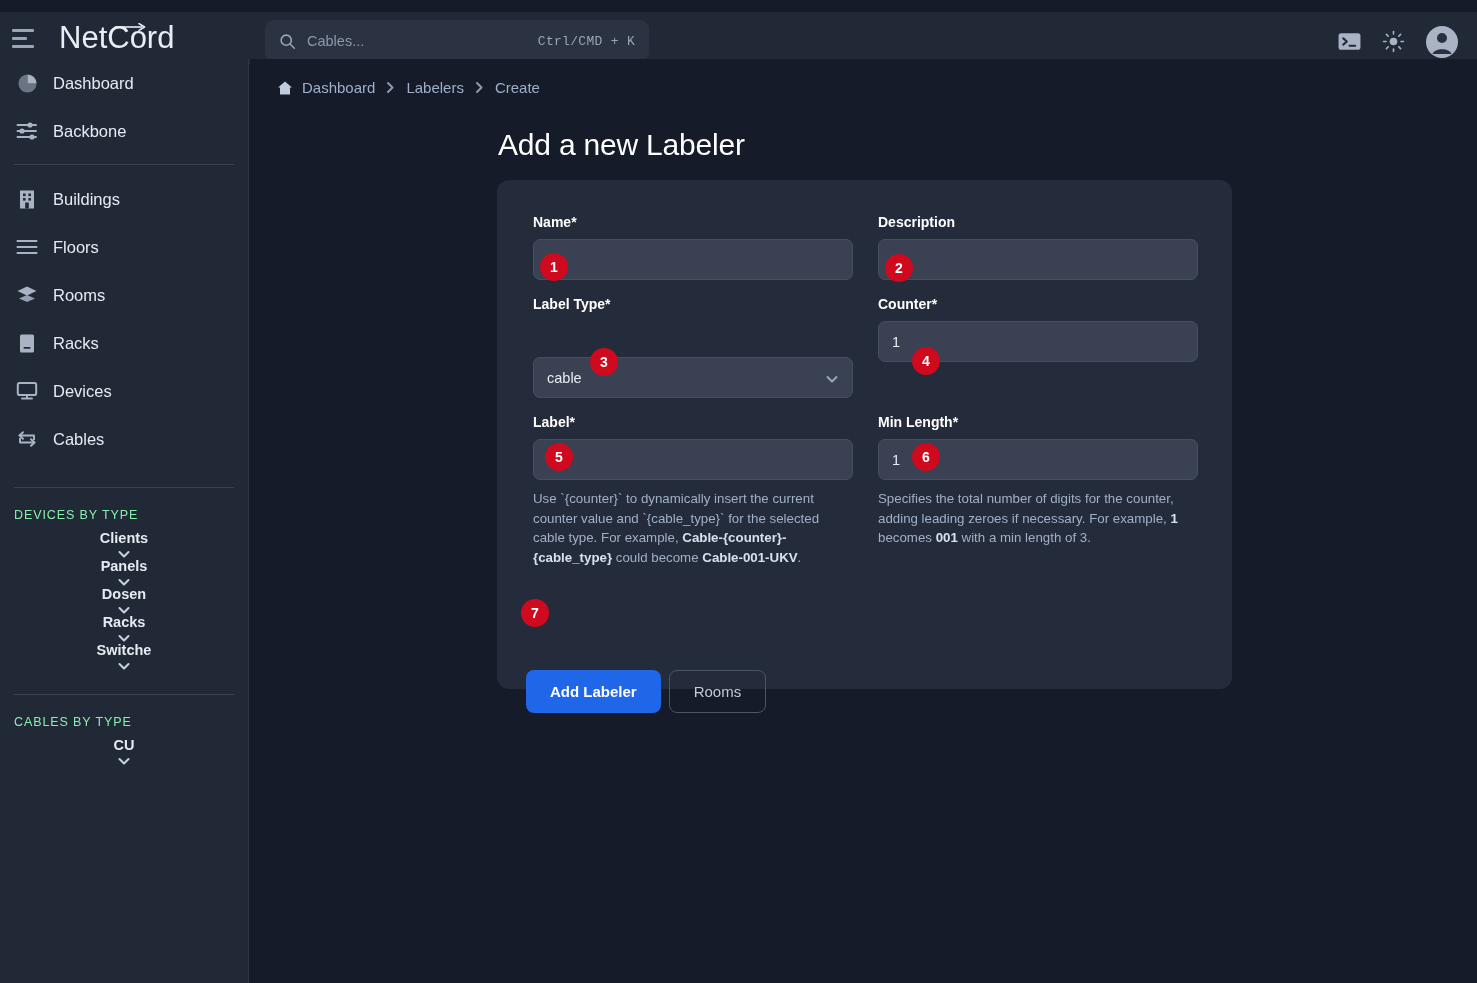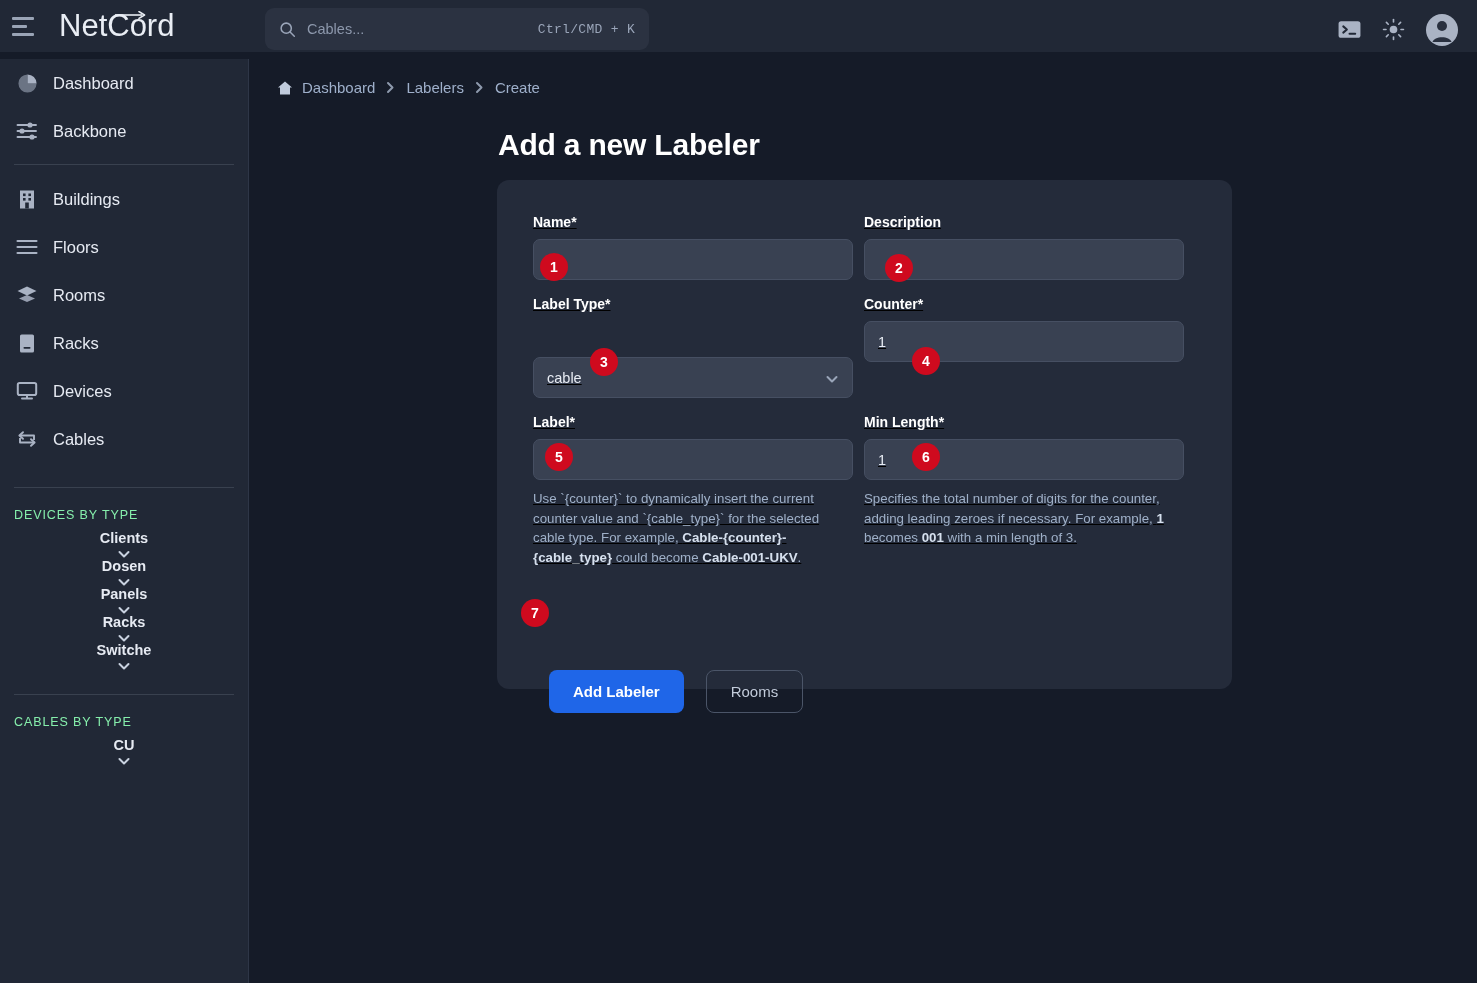--- a/index.html
+++ b/index.html
@@ -8,21 +8,21 @@
     width: 1477px;
     height: 983px;
     background: #151b28;
     font-family: "Liberation Sans", sans-serif;
     overflow: hidden;
   }
 
   
   #topbar {
     position: absolute;
-    top: 0; left: 0;
+    top: 12px; left: 0;
     width: 1477px; height: 52px;
     background: #212836;
     display: flex;
     align-items: center;
   }
   #hamburger {
     width: 26px; height: 22px;
     margin-left: 12px; margin-right: 10px;
     display: flex; flex-direction: column;
     justify-content: center; gap: 5px;
@@ -125,38 +125,37 @@
     font-size: 15px;
     gap: 9px;
   }
   #breadcrumb .crumb { color:#9fb0cb; cursor:pointer; }
   #breadcrumb .crumb.last { color:#9fb0cb; cursor:default; }
   #breadcrumb .sep { display:flex; align-items:center; }
 
   #pagetitle {
     margin: 32px 0 0 248px;
     font-size: 30px;
-    font-weight: bold;
+    font-weight: normal;
     color: #ffffff;
     letter-spacing: -0.2px;
   }
 
   #card {
     position: absolute;
     left: 247px; top: 121px;
     width: 735px; height: 509px;
     background: #242b3a;
     border-radius: 12px;
   }
   .formgrid {
     display: grid;
     grid-template-columns: 320px 320px;
-    column-gap: 11px;
+    column-gap: 25px;
     padding: 34px 36px 0 36px;
-    text-decoration: underline;
   }
   .field { margin-bottom: 2px; }
   .flabel {
     color: #ffffff;
     font-size: 14px;
     font-weight: bold;
     margin-bottom: 9px;
     display: block;
   }
   .finput {
@@ -191,22 +190,22 @@
     color: #9fb0c8;
     font-size: 13.3px;
     line-height: 19.5px;
     margin-top: 9px;
     width: 320px;
   }
   .helptext b { color: #d6e0ee; font-weight: bold; }
 
   .btnrow {
     position: absolute;
-    left: 52px; top: 490px;
-    display: flex; gap: 22px;
+    left: 29px; top: 490px;
+    display: flex; gap: 8px;
     align-items: center;
   }
   .btn-primary {
     height: 43px;
     background: #1f66e8;
     color: #ffffff;
     border: none;
     border-radius: 8px;
     font-size: 15px;
     font-weight: bold;
@@ -410,27 +409,27 @@
 
   <div class="sectionhdr">DEVICES BY TYPE</div>
 
   <div class="collitem">
     <span class="lbl">Clients</span>
     <svg class="chev" viewBox="0 0 16 16">
         <path d="M3.5 6 L8 10.5 L12.5 6" stroke="#c9d2e0" stroke-width="2" fill="none" stroke-linecap="round" stroke-linejoin="round"></path>
       </svg>
   </div>
   <div class="collitem">
-    <span class="lbl">Dosen</span>
+    <span class="lbl">Panels</span>
     <svg class="chev" viewBox="0 0 16 16">
         <path d="M3.5 6 L8 10.5 L12.5 6" stroke="#c9d2e0" stroke-width="2" fill="none" stroke-linecap="round" stroke-linejoin="round"></path>
       </svg>
   </div>
   <div class="collitem">
-    <span class="lbl">Panels</span>
+    <span class="lbl">Dosen</span>
     <svg class="chev" viewBox="0 0 16 16">
         <path d="M3.5 6 L8 10.5 L12.5 6" stroke="#c9d2e0" stroke-width="2" fill="none" stroke-linecap="round" stroke-linejoin="round"></path>
       </svg>
   </div>
   <div class="collitem">
     <span class="lbl">Racks</span>
     <svg class="chev" viewBox="0 0 16 16">
         <path d="M3.5 6 L8 10.5 L12.5 6" stroke="#c9d2e0" stroke-width="2" fill="none" stroke-linecap="round" stroke-linejoin="round"></path>
       </svg>
   </div>

